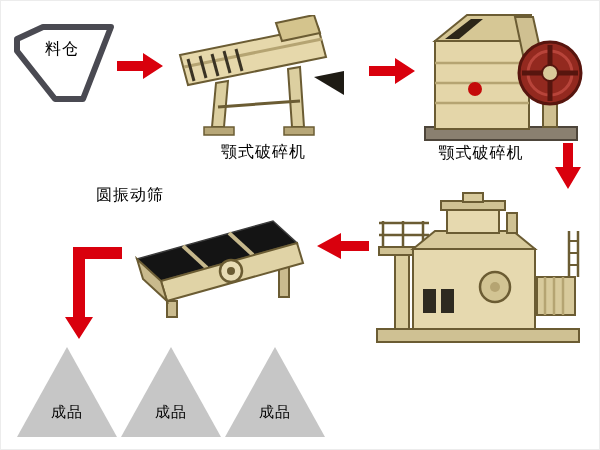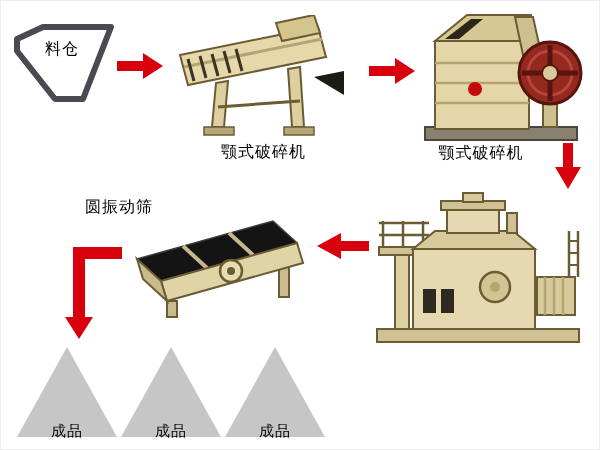--- a/index.html
+++ b/index.html
@@ -8,21 +8,21 @@
     font-family:"Liberation Sans", sans-serif;overflow:hidden;
     box-sizing:border-box;border:1px solid #ececec;
   }
   .abs{position:absolute;}
   .lbl{
     position:absolute;font-size:16px;color:#000;text-align:center;
     letter-spacing:1px;white-space:nowrap;line-height:20px;
   }
   .tri-lbl{
     position:absolute;width:100%;top:56px;text-align:center;
-    font-size:15px;color:#000;letter-spacing:1px;margin-top:19px;
+    font-size:15px;color:#000;letter-spacing:1px;
   }
   svg{display:block;}
 </style>
 </head>
 <body>
 
 <div class="canvas">
 
   <div class="abs" style="left:8px;top:20px;width:110px;height:85px;">
     <svg viewBox="0 0 110 85" width="110" height="85">
@@ -121,21 +121,21 @@
       <line x1="196" y1="74" x2="205" y2="74" stroke="#6b5c33" stroke-width="2"></line>
     </svg>
   </div>
 
   <div class="abs" style="left:316px;top:230px;">
     <svg viewBox="0 0 52 30" width="52" height="30">
       <polygon points="52,10 24,10 24,2 0,15 24,28 24,20 52,20" fill="#d9000d"></polygon>
     </svg>
   </div>
 
-  <div class="lbl" style="left:73px;top:196px;width:90px;">圆振动筛</div>
+  <div class="lbl" style="left:73px;top:184px;width:90px;text-align:right;">圆振动筛</div>
   <div class="abs" style="left:130px;top:212px;width:185px;height:110px;">
     <svg viewBox="0 0 185 110" width="185" height="110">
       <rect x="148" y="50" width="10" height="34" fill="#cabb8e" stroke="#6b5c33" stroke-width="2"></rect>
       <rect x="36" y="88" width="10" height="16" fill="#cabb8e" stroke="#6b5c33" stroke-width="2"></rect>
       <polygon points="6,46 142,8 166,30 30,68" fill="#141414" stroke="#3c3c3c" stroke-width="1.5"></polygon>
       <line x1="52" y1="33" x2="76" y2="55" stroke="#c6b88c" stroke-width="4"></line>
       <line x1="98" y1="20" x2="122" y2="42" stroke="#c6b88c" stroke-width="4"></line>
       <polygon points="30,68 166,30 172,50 36,88" fill="#e0d3a6" stroke="#6b5c33" stroke-width="2"></polygon>
       <polygon points="6,46 30,68 36,88 12,66" fill="#c9ba8d" stroke="#6b5c33" stroke-width="2"></polygon>
       <circle cx="100" cy="58" r="11" fill="#e8dcb5" stroke="#6b5c33" stroke-width="2.5"></circle>

